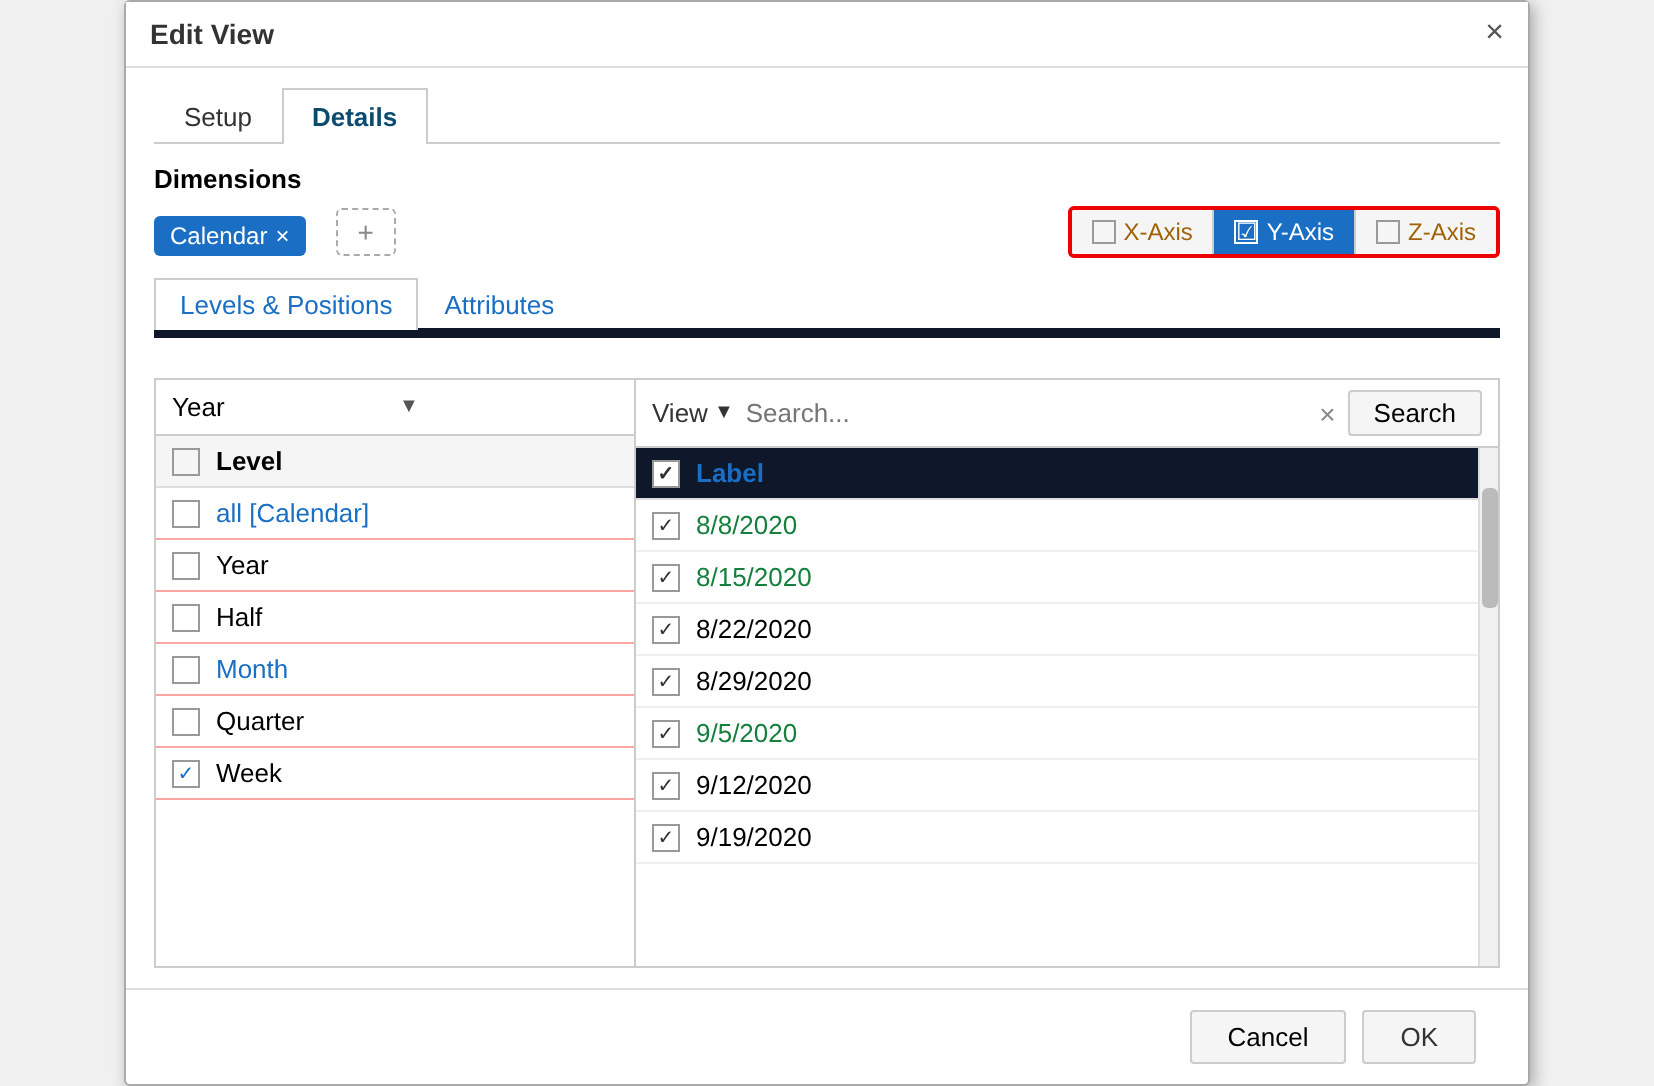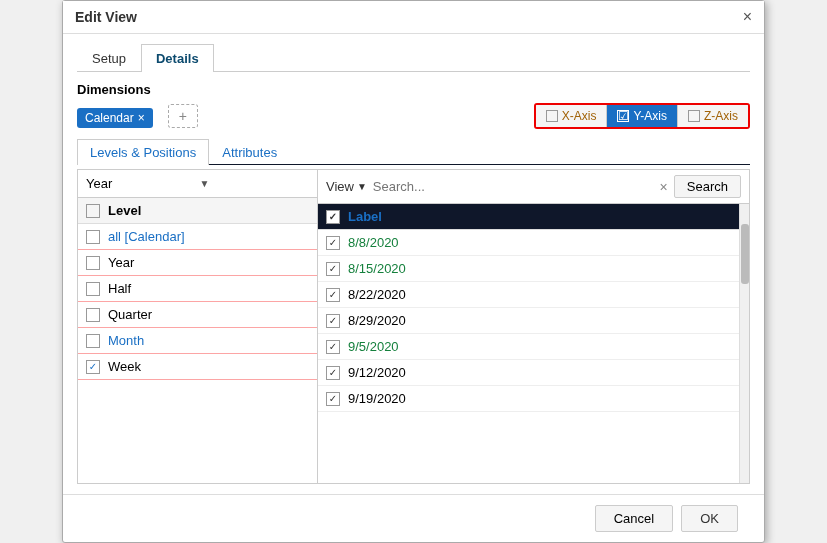--- a/index.html
+++ b/index.html
@@ -141,22 +141,22 @@
       width: 12px;
       height: 12px;
       border: 1px solid #999;
       display: inline-flex;
       align-items: center;
       justify-content: center;
     }
     
     .sub-tabs {
       display: flex;
-      border-bottom: 1px solid #0f172a;
-      margin-bottom: 4px;
+      border-bottom: 5px solid #0f172a;
+      margin-bottom: 20px;
     }
     .sub-tab {
       padding: 5px 12px;
       cursor: pointer;
       font-size: 13px;
       color: #1a6fc4;
       border: 1px solid transparent;
       border-bottom: none;
       margin-bottom: -1px;
     }
@@ -431,25 +431,25 @@
           <div class="level-row">
             <span class="chk"></span>
             <span>Year</span>
           </div>
           <div class="level-row">
             <span class="chk"></span>
             <span>Half</span>
           </div>
           <div class="level-row">
             <span class="chk"></span>
-            <span>Quarter</span>
+            <span class="blue">Month</span>
           </div>
           <div class="level-row">
             <span class="chk"></span>
-            <span class="blue">Month</span>
+            <span>Quarter</span>
           </div>
           <div class="level-row">
             <span class="chk checked"></span>
             <span>Week</span>
           </div>
         </div>
       </div>
 
       <div class="right-panel">
 

